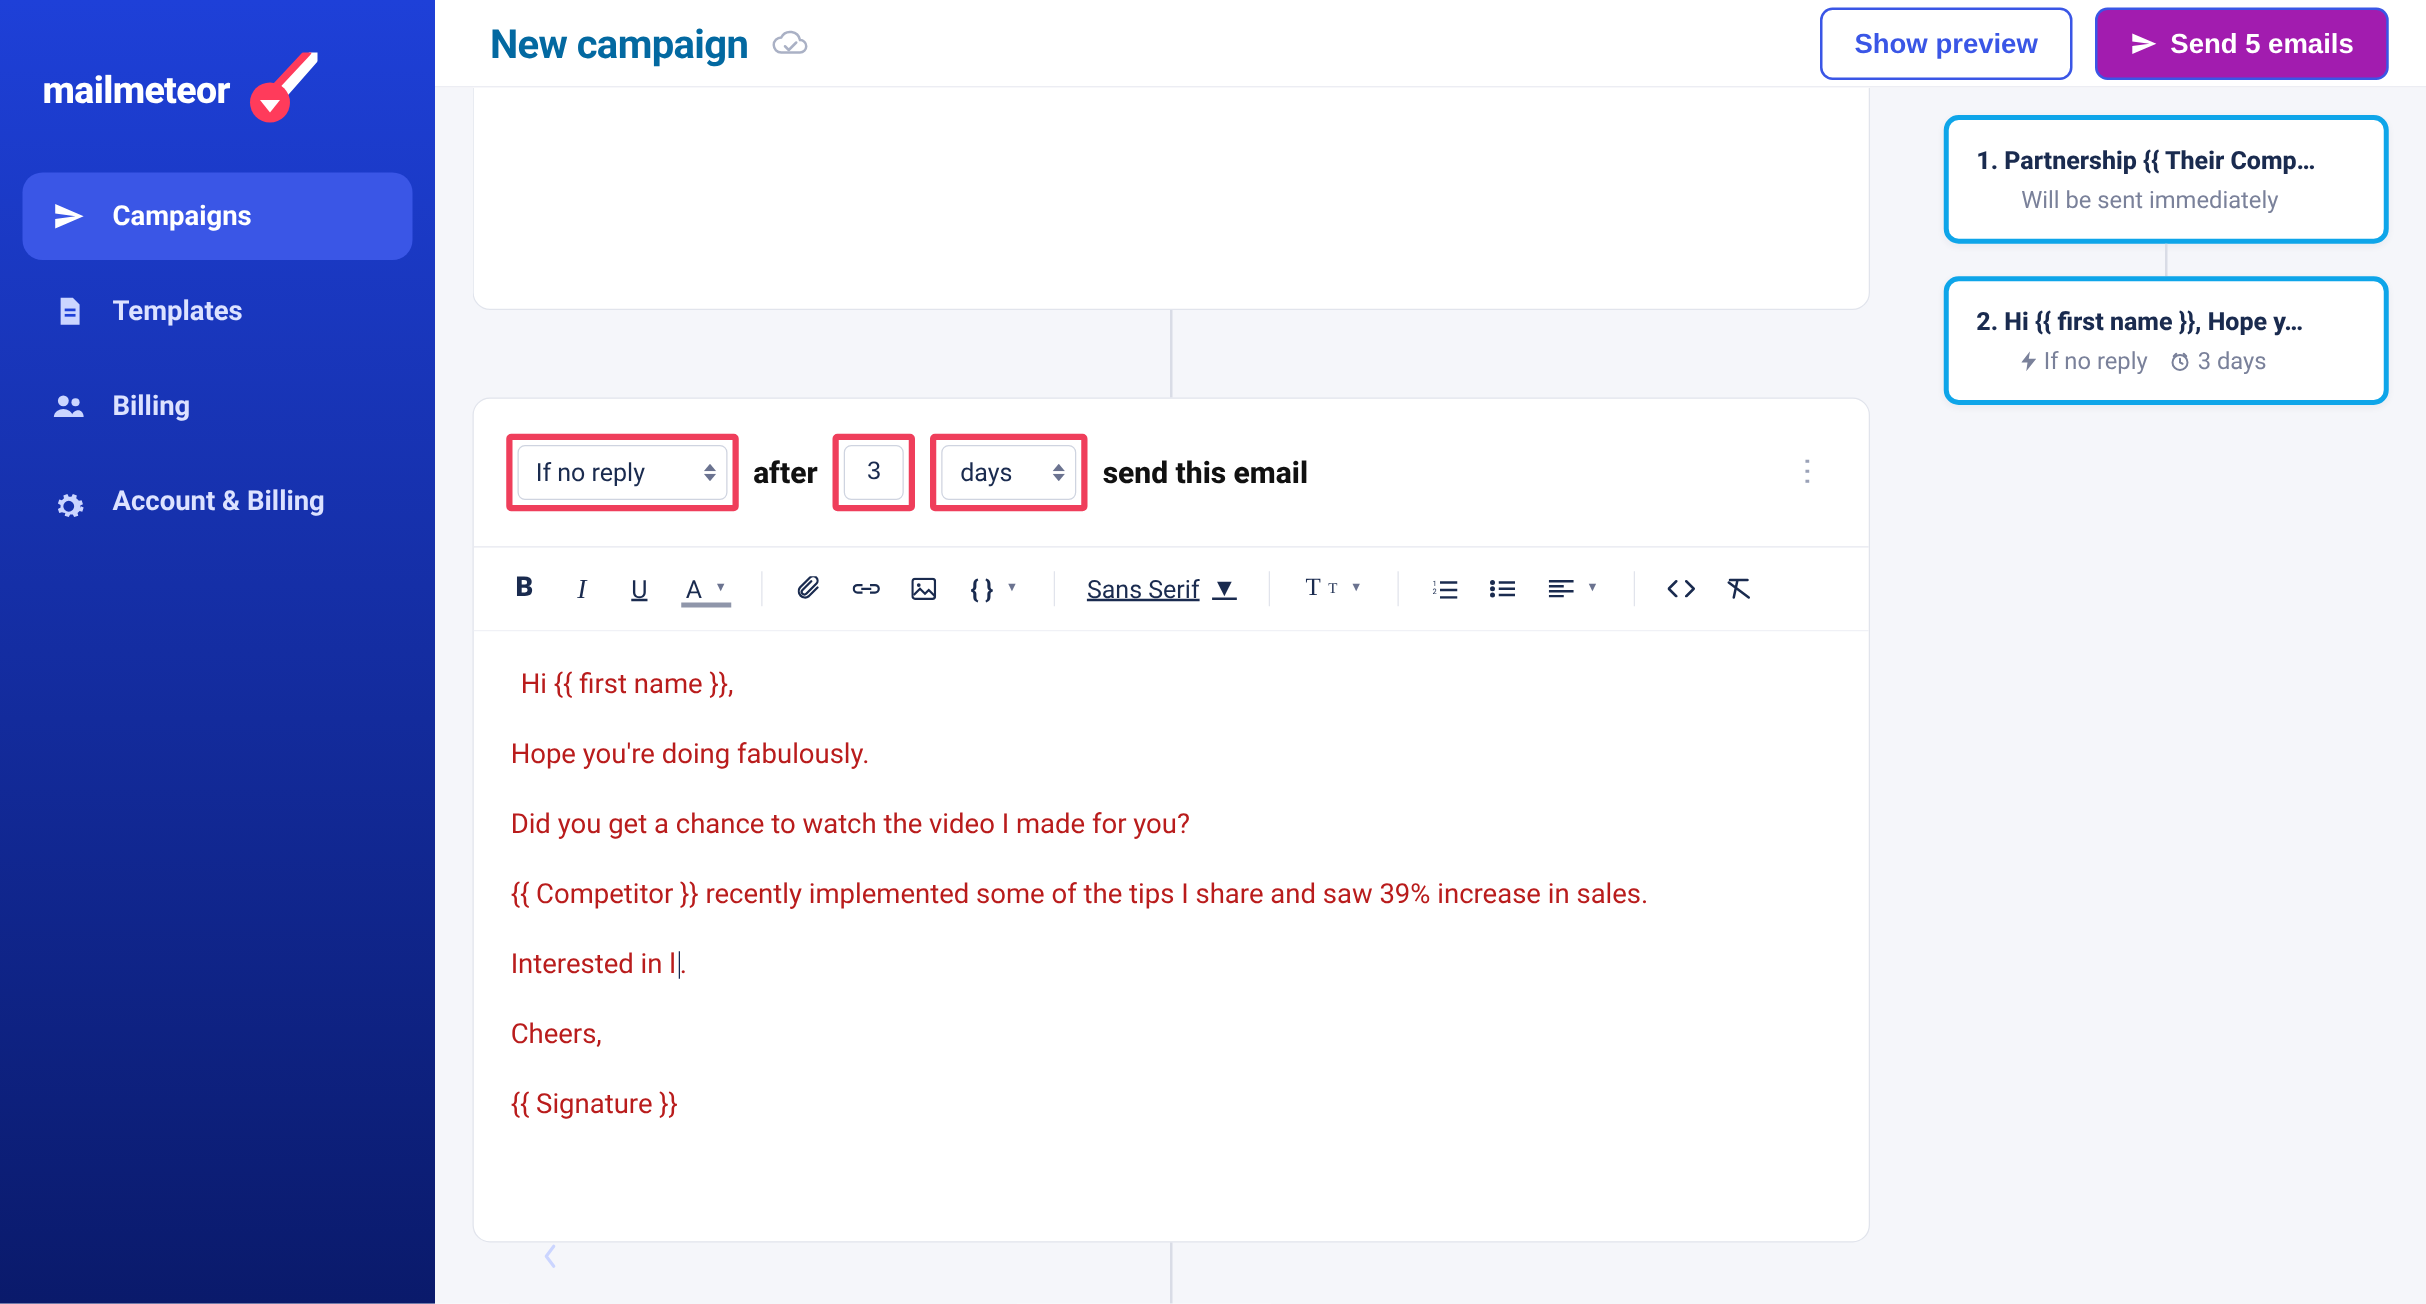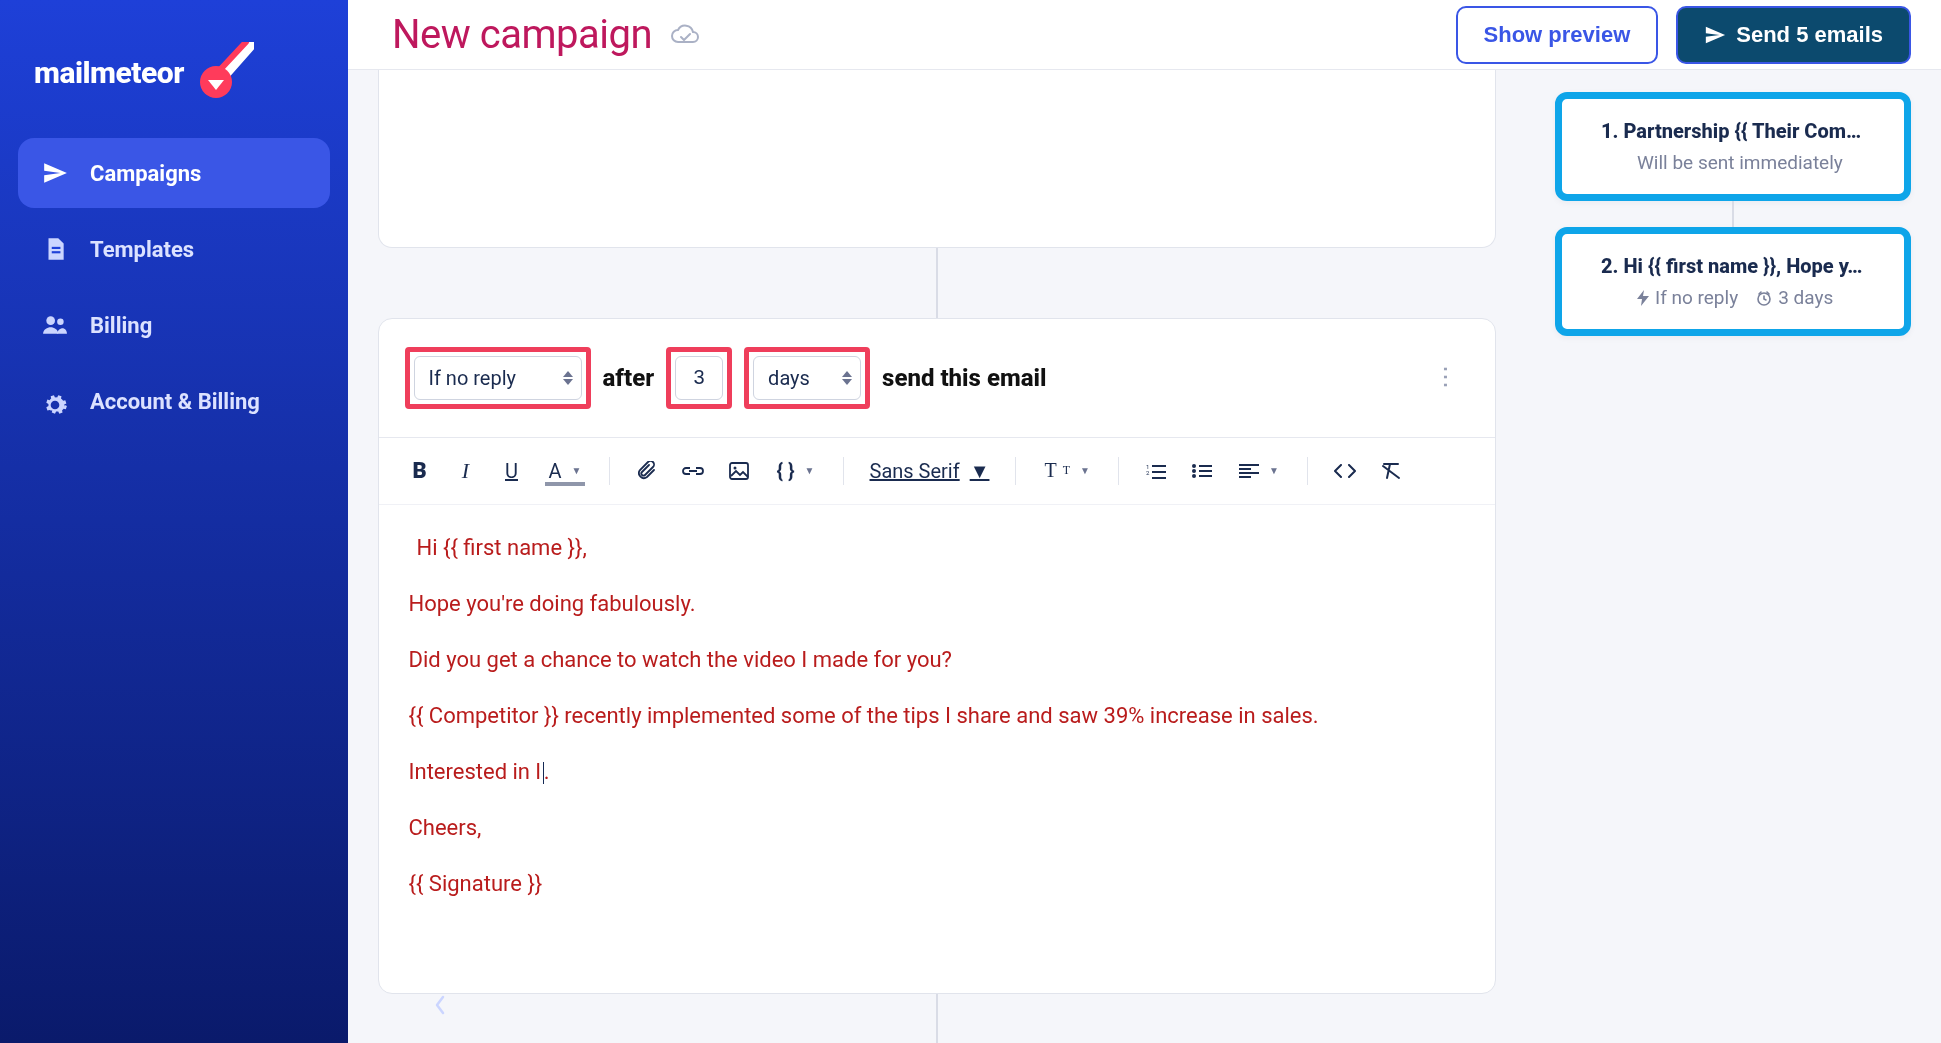--- a/index.html
+++ b/index.html
@@ -42,29 +42,29 @@
     color:#cbd5ff; cursor:pointer; font-size:18px;
   }
 
   
   .main { flex: 1; display: flex; flex-direction: column; background:#fff; }
   .topbar {
     height: 70px; border-bottom: 1px solid #e6e8ef;
     display:flex; align-items:center; padding: 0 30px 0 44px; gap: 18px;
     background:#fff;
   }
-  .page-title { font-size: 40px; font-weight: 400; color:#be185d; letter-spacing:-0.5px;}
+  .page-title { font-size: 32px; font-weight: 700; color:#0369a1; letter-spacing:-0.5px;}
   .cloud-icon { color:#aab1c5; }
   .topbar .spacer { flex:1; }
   .btn {
     border-radius: 10px; padding: 14px 26px; font-size: 22px; font-weight:700;
     cursor:pointer; display:inline-flex; align-items:center; gap:10px;
   }
   .btn-outline { background:#fff; border:2px solid #3a56e6; color:#3a56e6; }
-  .btn-primary { background:#0c4a6e; border:2px solid #3a56e6; color:#fff; }
+  .btn-primary { background:#a21caf; border:2px solid #3a56e6; color:#fff; }
 
   .content {
     flex:1; background:#f5f6fa; display:flex; gap: 30px;
     padding: 0 30px 0 0; overflow:hidden;
   }
   .center-col {
     flex:1; display:flex; flex-direction:column; align-items:center;
     padding: 0 0 0 0; position:relative;
   }
   .card {
@@ -114,22 +114,22 @@
   .color-A .bar { position:absolute; bottom:4px; left:6px; right:6px; height:4px; background:#8f96aa; }
 
   .editor-body { padding: 26px 30px 70px 30px; font-size:22px; line-height:1.55; color:#b91c1c; }
   .editor-body p { margin: 0 0 22px 0; }
   .cursor { display:inline-block; width:1px; height:22px; background:#152a55; vertical-align:middle; margin-left:2px; }
 
   
   .right-col { width: 356px; padding-top: 22px; }
   .right-title { font-size:26px; font-weight:900; margin: 0 0 22px 6px; }
   .seq-card {
-    background:#fff; border:7px solid #0ea5e9; border-radius:12px;
-    padding:20px 39px; box-shadow: 0 2px 6px rgba(20,30,70,0.05);
+    background:#fff; border:4px solid #0ea5e9; border-radius:12px;
+    padding:20px 22px; box-shadow: 0 2px 6px rgba(20,30,70,0.05);
   }
   .seq-title { font-size:20px; font-weight:800; white-space:nowrap; overflow:hidden; text-overflow:ellipsis; margin-bottom:8px; }
   .seq-sub { font-size:19px; color:#7a819a; display:flex; align-items:center; gap:18px;margin-left:36px; }
   .seq-connector { width:2px; height:26px; background:#d9dce6; margin: 0 auto; }
 
   svg { display:block; }
 </style>
 </head>
 <body style="transform: scale(1);">
 

